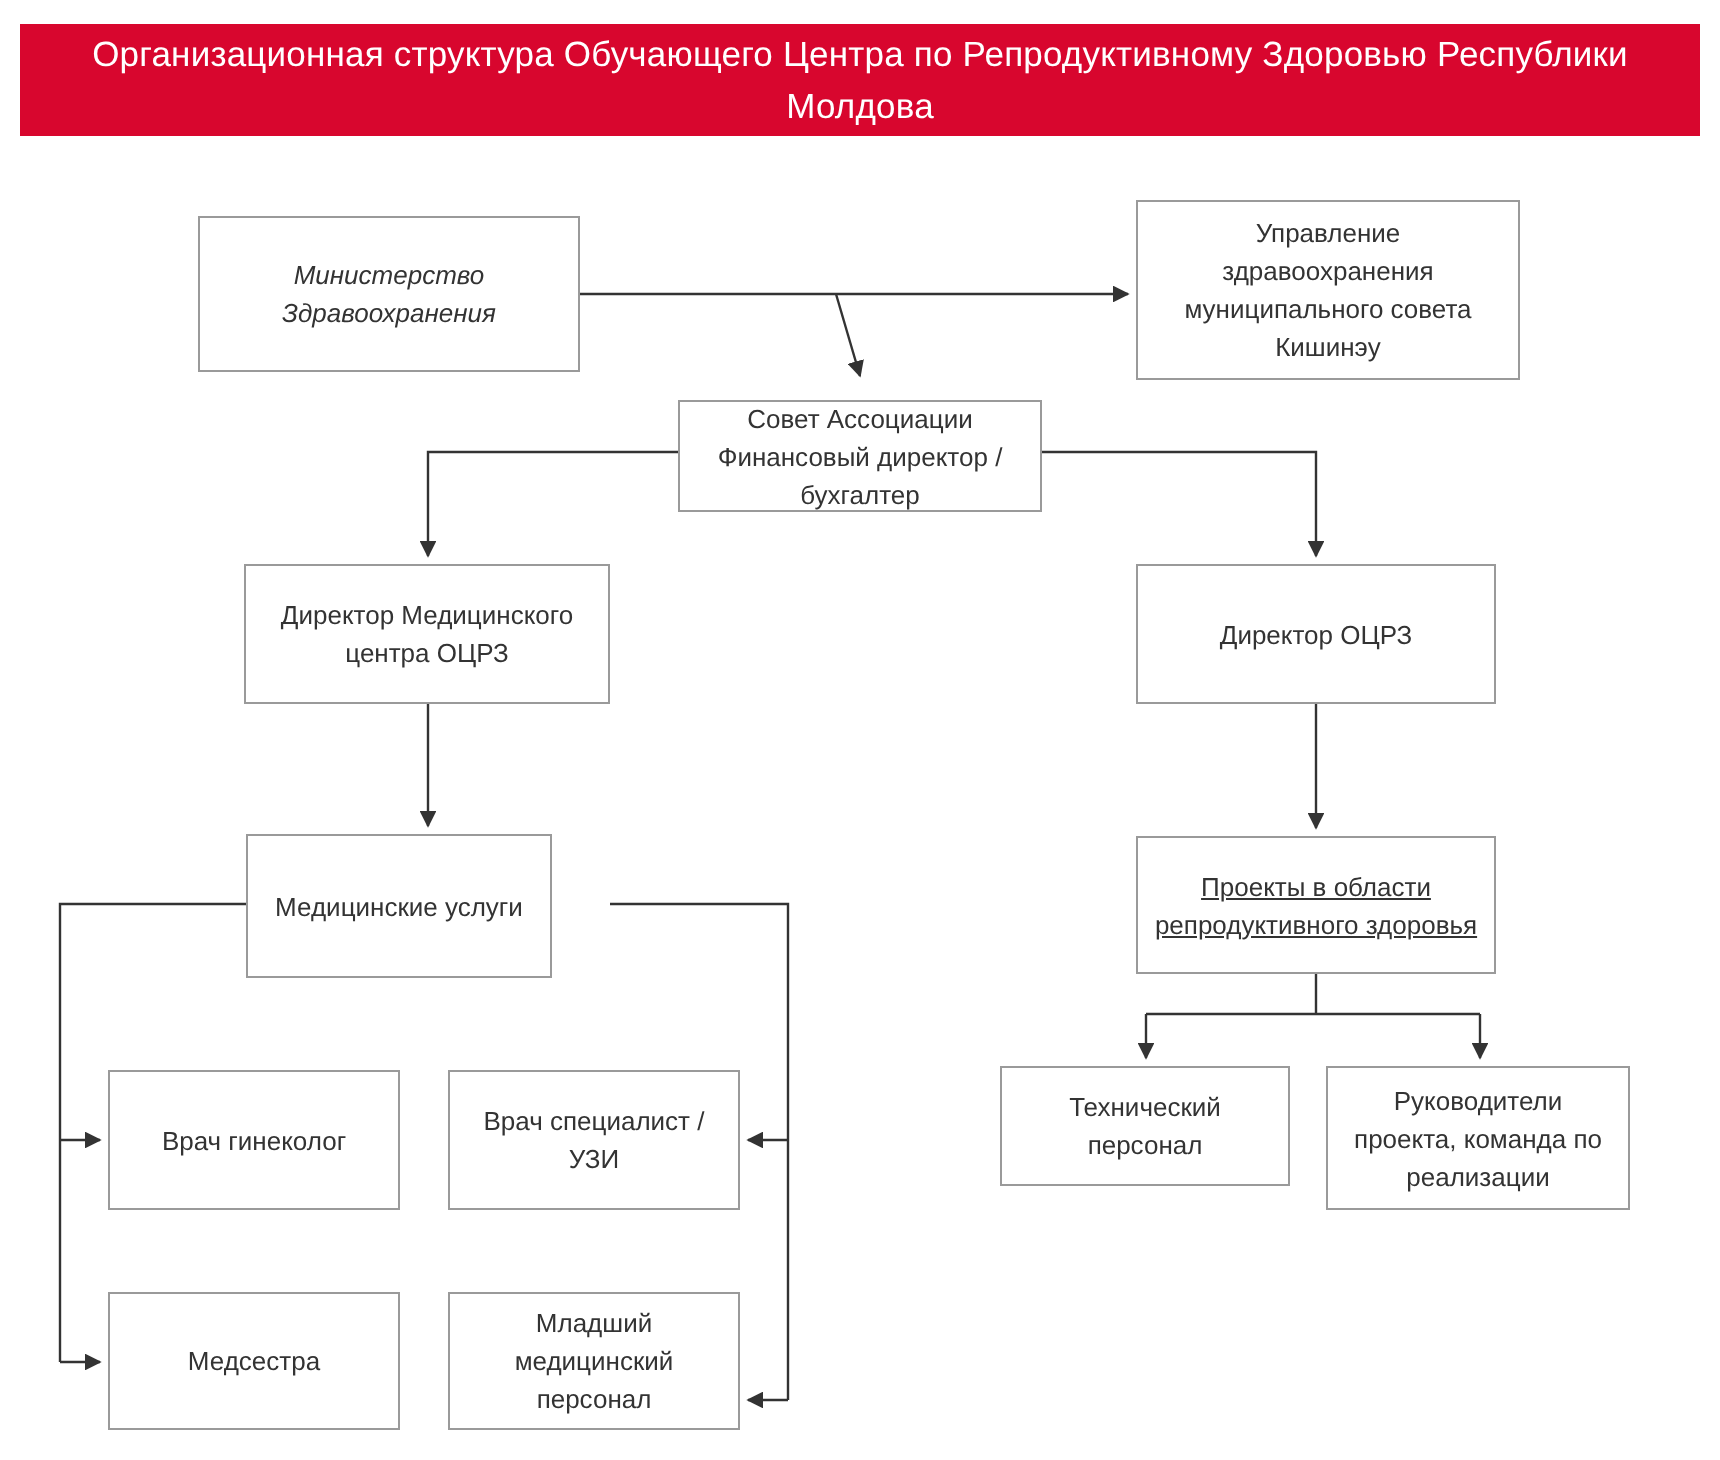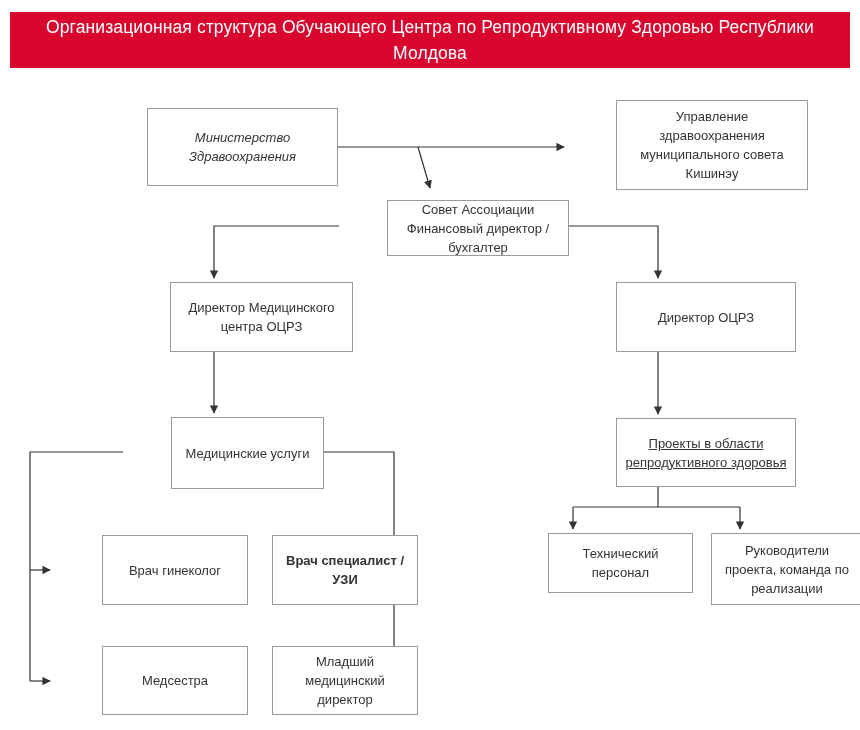--- a/index.html
+++ b/index.html
@@ -62,21 +62,20 @@
     border: 1px solid #9a9a9a;
     display: flex;
     align-items: center;
     justify-content: center;
     text-align: center;
     font-size: 13px;
     line-height: 19px;
     color: #333333;
     padding: 4px 7px;
     z-index: 2;
-    margin-left: 48px;
   }
 </style>
 </head>
 <body>
 
 <div id="page">
 
   <div id="title-banner">
     <div id="title-text">Организационная структура Обучающего Центра по Репродуктивному Здоровью Республики Молдова</div>
   </div>
@@ -142,30 +141,30 @@
     </div>
 
     <div class="node" style="left:568px; top:338px; width:180px; height:69px;text-decoration:underline;">
       <span>Проекты в области репродуктивного здоровья</span>
     </div>
 
     <div class="node" style="left:54px; top:455px; width:146px; height:70px;">
       <span>Врач гинеколог</span>
     </div>
 
-    <div class="node" style="left:224px; top:455px; width:146px; height:70px;font-weight:bold;">
+    <div class="node" style="left:224px; top:455px; width:146px; height:70px;">
       <span>Врач специалист / УЗИ</span>
     </div>
 
     <div class="node" style="left:54px; top:566px; width:146px; height:69px;">
       <span>Медсестра</span>
     </div>
 
     <div class="node" style="left:224px; top:566px; width:146px; height:69px;">
-      <span>Младший медицинский директор</span>
+      <span>Младший медицинский персонал</span>
     </div>
 
     <div class="node" style="left:500px; top:453px; width:145px; height:60px;">
       <span>Технический персонал</span>
     </div>
 
     <div class="node" style="left:663px; top:453px; width:152px; height:72px;">
       <span>Руководители проекта, команда по реализации</span>
     </div>
 

